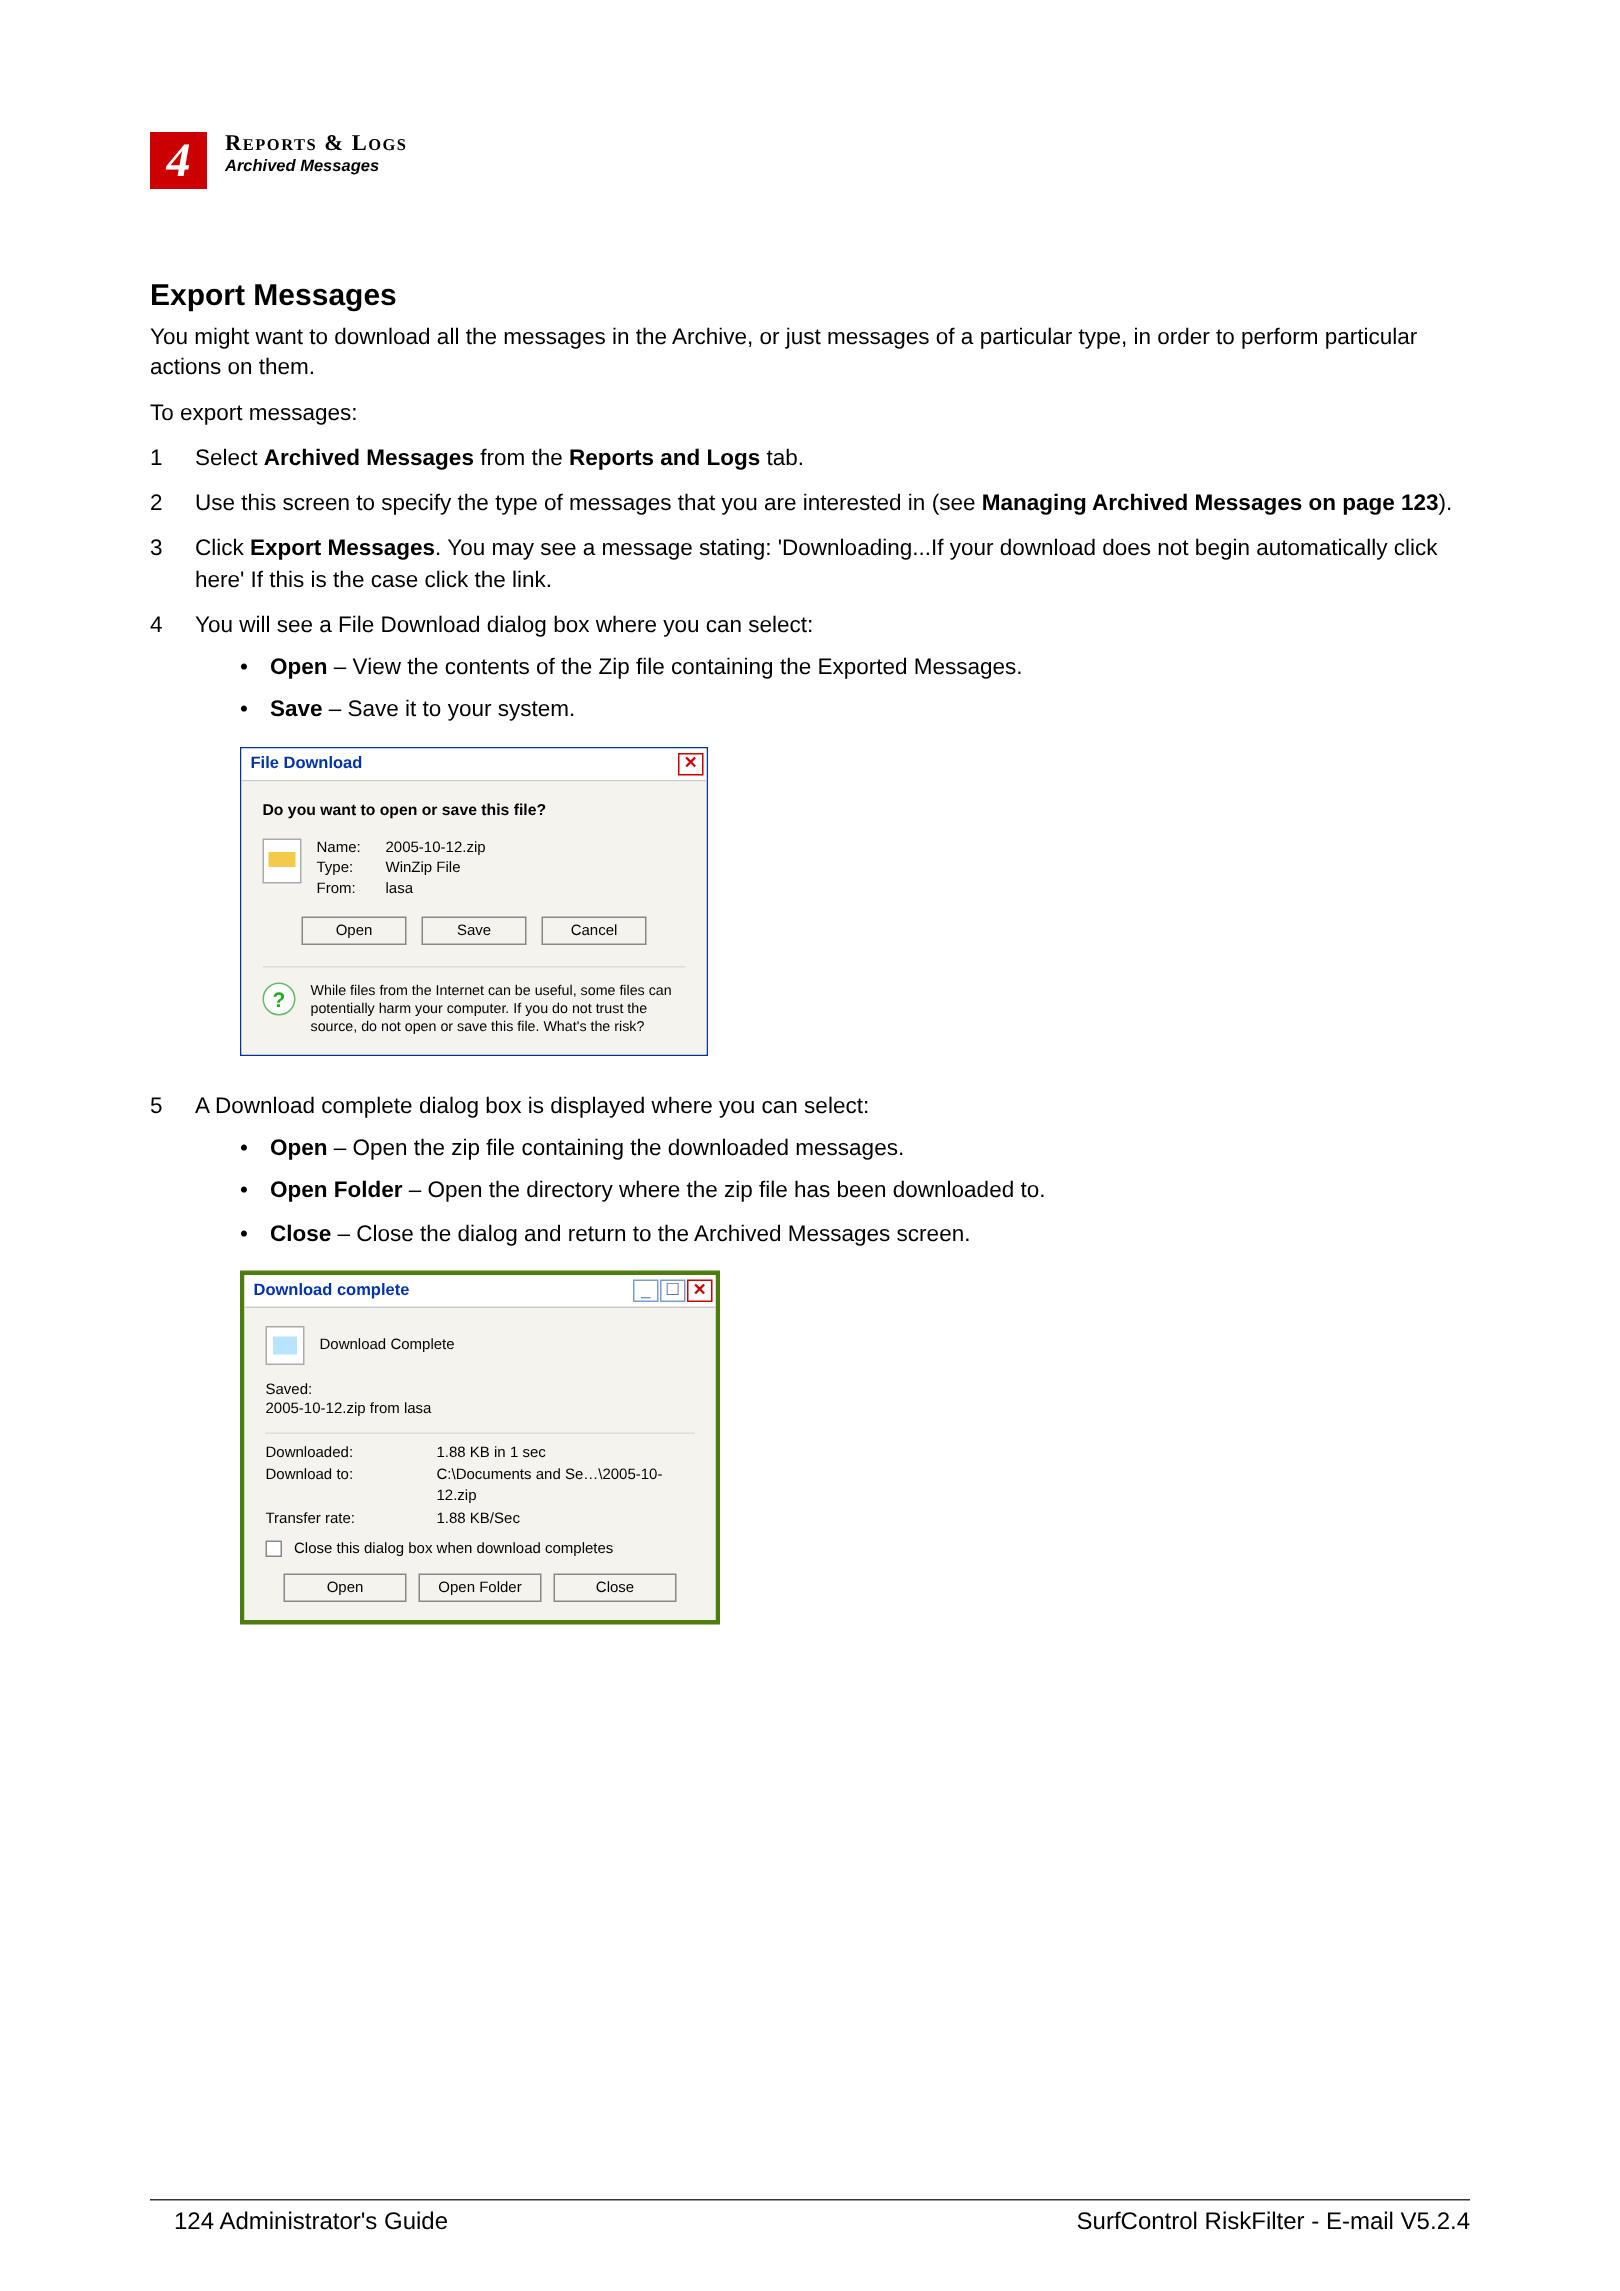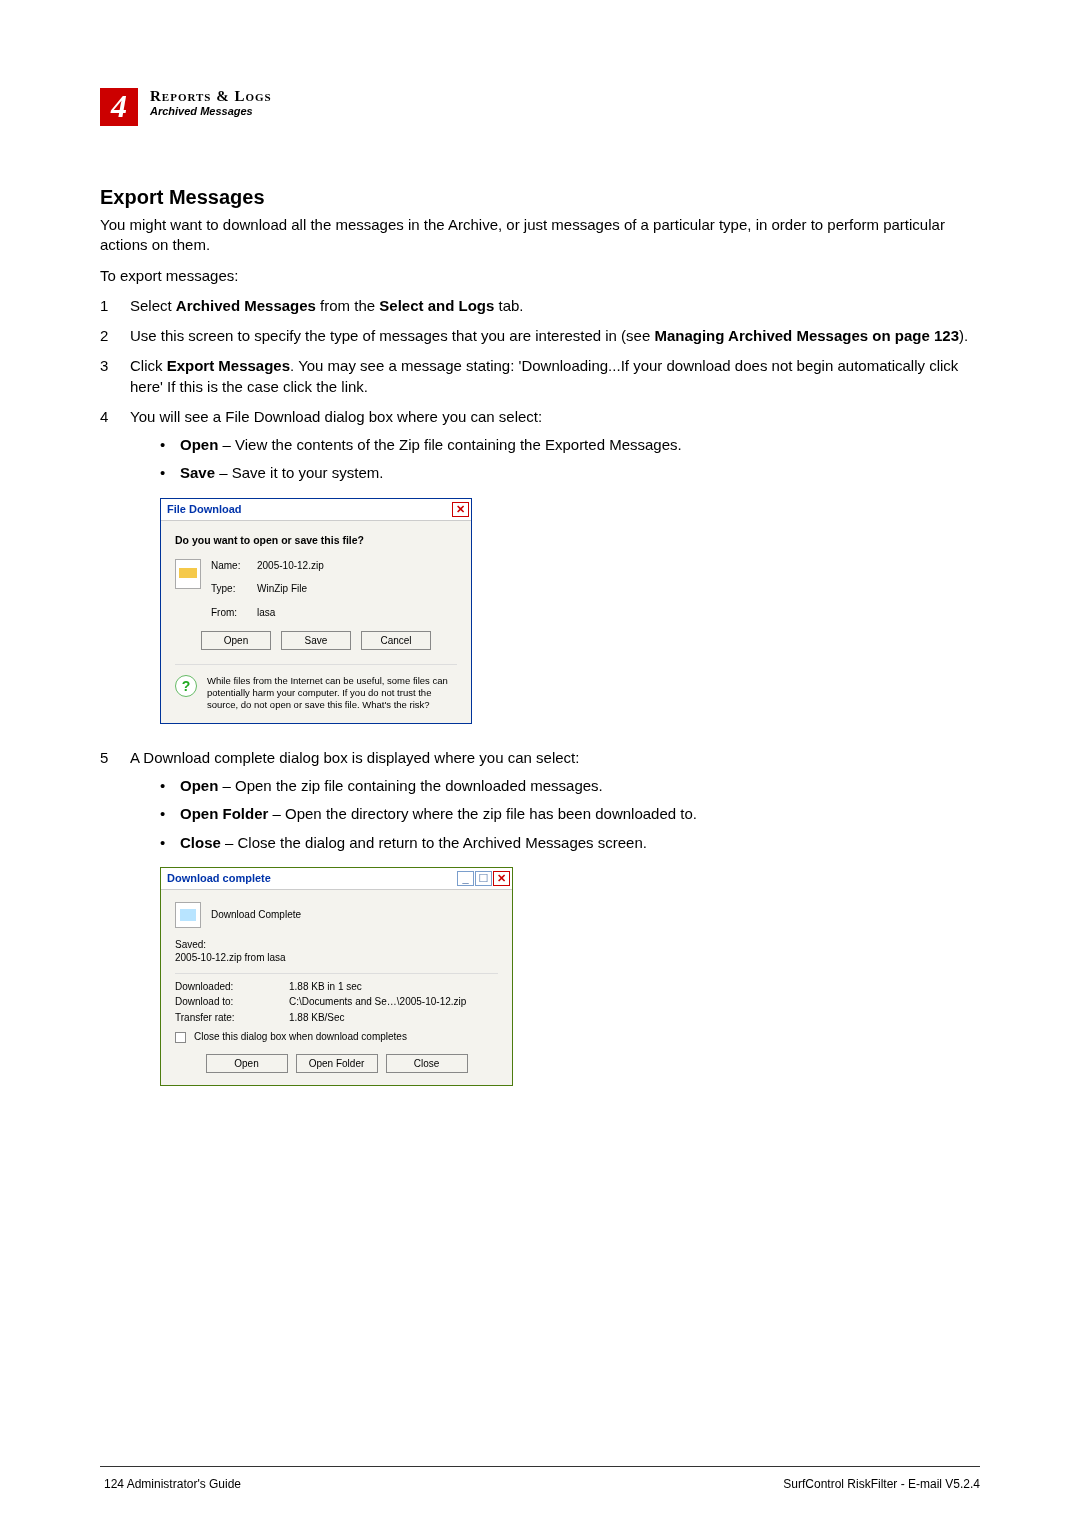--- a/index.html
+++ b/index.html
@@ -28,39 +28,39 @@
   .tb .tt{color:#0033aa;font-weight:bold;font-size:11px;padding-left:4px;flex:1}
   .wb{width:17px;height:15px;border:1px solid;display:inline-flex;align-items:center;justify-content:center;font-size:11px;margin-left:1px}
   .wb.min{border-color:#7a9ecc;color:#5577aa;background:#fff}
   .wb.max{border-color:#7a9ecc;color:#5577aa;background:#fff}
   .wb.cls{border-color:#c00;color:#c00;background:#fff;font-weight:bold}
   .dlgbody{background:#f4f3ee;padding:12px 14px}
   .q{font-weight:bold;font-size:10.5px;margin-bottom:12px}
   .row1{display:flex;gap:10px}
   .ficon{width:26px;height:30px;background:#fff;border:1px solid #aaa;position:relative;flex-shrink:0}
   .ficon::after{content:"";position:absolute;left:3px;top:8px;width:18px;height:10px;background:#f5c94a}
-  .kv{display:grid;grid-template-columns:40px auto;gap:10px 6px;font-size:10px}
+  .kv{display:grid;grid-template-columns:40px auto;gap:0 6px;font-size:10px}
   .btns{display:flex;justify-content:center;gap:10px;margin-top:12px}
   .btn{width:70px;height:19px;border:1px solid #888;background:#f4f3ee;font-size:10px;display:inline-flex;align-items:center;justify-content:center}
   .warnrow{display:flex;gap:10px;border-top:1px solid #ddd;margin-top:14px;padding-top:10px;align-items:flex-start}
   .wicon{width:22px;height:22px;border-radius:50%;background:#fff;border:1px solid #6b6;color:#2a2;font-weight:bold;font-size:14px;display:flex;align-items:center;justify-content:center;flex-shrink:0}
   .wtxt{font-size:9.5px;line-height:1.25}
   
-  .dlg2{width:353px;border:1px solid #4d7c0f}
+  .dlg2{width:320px;border:3px solid #4d7c0f}
   .d2top{display:flex;gap:10px;align-items:center;margin-bottom:10px}
   .d2icon{width:26px;height:26px;background:#fff;border:1px solid #aaa;position:relative}
   .d2icon::after{content:"";position:absolute;left:4px;top:6px;width:16px;height:12px;background:#b8e4ff}
   .d2lbl{font-size:10px}
   .kv2{display:grid;grid-template-columns:90px auto;gap:2px 24px;font-size:10px;margin:4px 0}
   .chk{display:flex;align-items:center;gap:8px;font-size:10px;margin-top:6px}
   .cb{width:11px;height:11px;border:1px solid #888;background:#fff}
   .btns2{display:flex;justify-content:center;gap:8px;margin-top:10px}
   .btn2{width:82px;height:19px;border:1px solid #888;background:#f4f3ee;font-size:10px;display:inline-flex;align-items:center;justify-content:center}
   .rule{position:absolute;left:100px;right:100px;bottom:60px;border-top:1px solid #333}
-  .footer{position:absolute;left:104px;right:100px;bottom:36px;display:flex;justify-content:space-between;font-size:12px}
+  .footer{position:absolute;left:116px;right:100px;bottom:36px;display:flex;justify-content:space-between;font-size:16px}
 </style>
 </head>
 <body>
 
 <div class="page">
   <div class="hdr">
     <div class="chnum">
         <div class="n">4</div>
       </div>
     <div class="chtxt">
@@ -69,21 +69,21 @@
     </div>
   </div>
 
   <div class="h2">Export Messages</div>
   <p>You might want to download all the messages in the Archive, or just messages of a particular type, in order to perform particular actions on them.</p>
   <p>To export messages:</p>
 
   <ol>
     <li>
         <div class="num">1</div>
-      <div class="body"><span>Select </span><span class="b">Archived Messages</span><span> from the </span><span class="b">Select and Logs</span><span> tab.</span></div>
+      <div class="body"><span>Select </span><span class="b">Archived Messages</span><span> from the </span><span class="b">Reports and Logs</span><span> tab.</span></div>
       </li>
 
     <li>
         <div class="num">2</div>
       <div class="body"><span>Use this screen to specify the type of messages that you are interested in (see </span><span class="b">Managing Archived Messages on page 123</span><span>).</span></div>
       </li>
 
     <li>
         <div class="num">3</div>
       <div class="body"><span>Click </span><span class="b">Export Messages</span><span>. You may see a message stating: 'Downloading...If your download does not begin automatically click </span><span class="u">here</span><span>' If this is the case click the link.</span></div>

